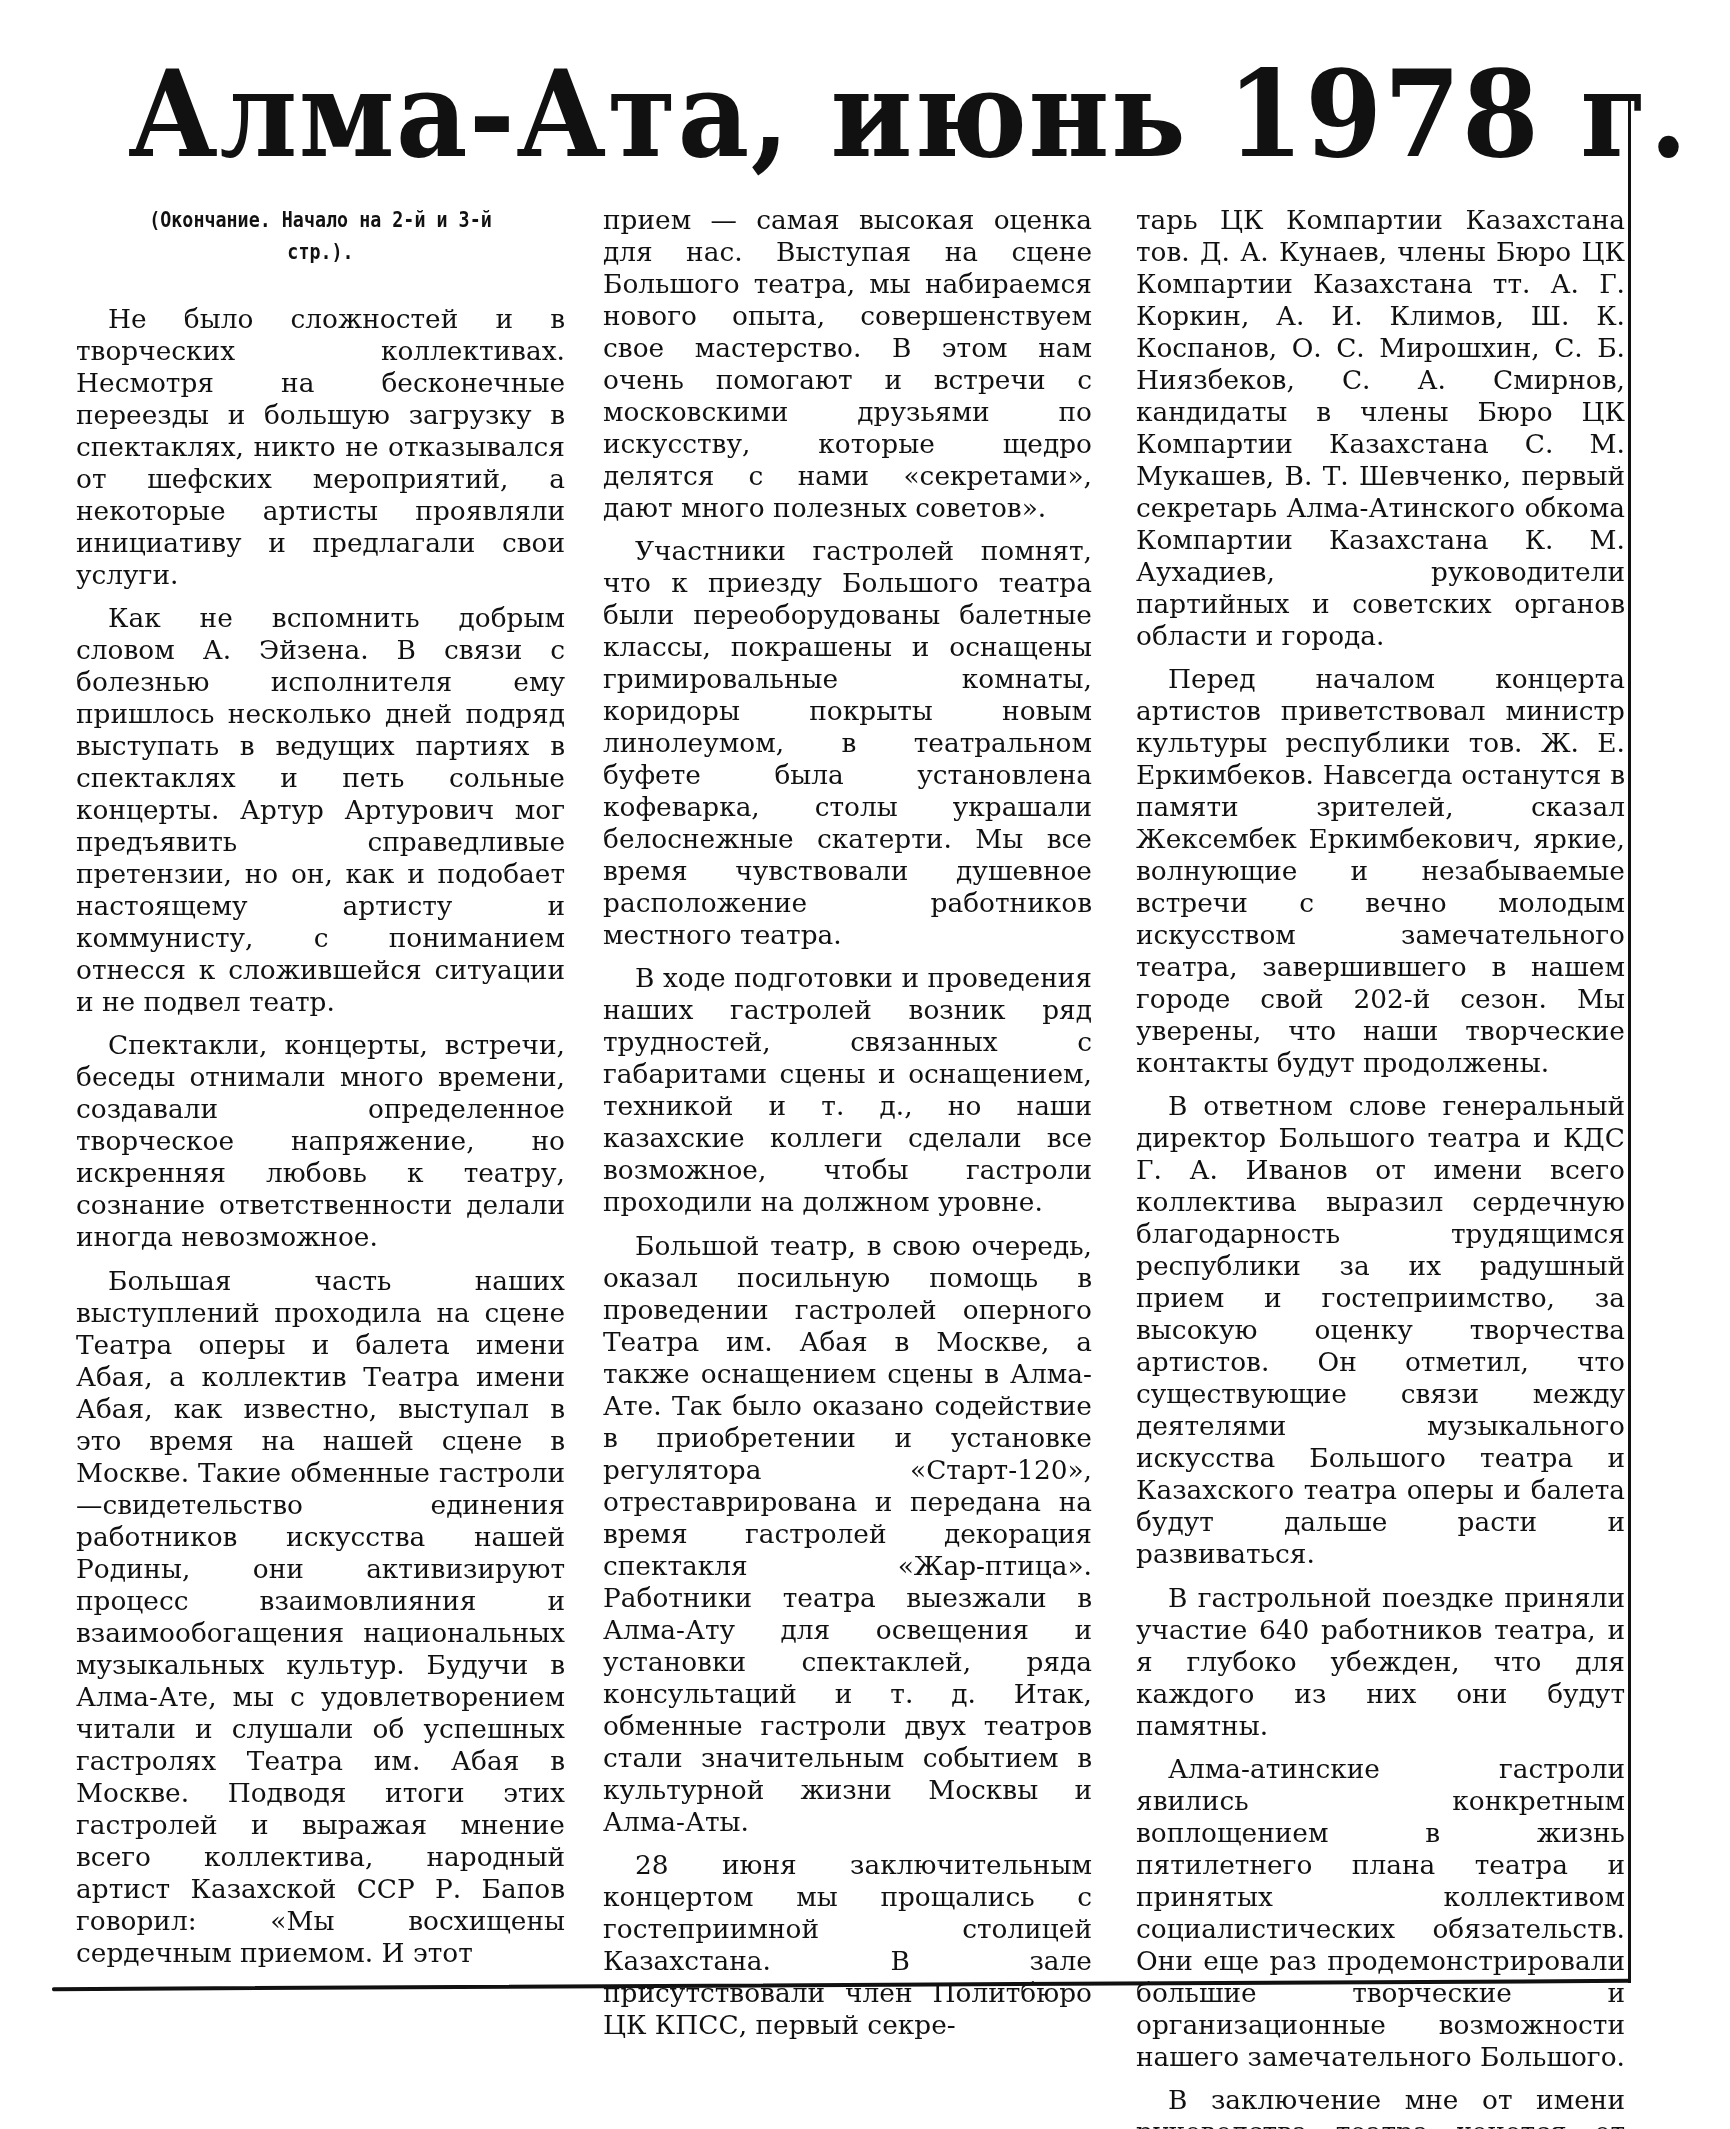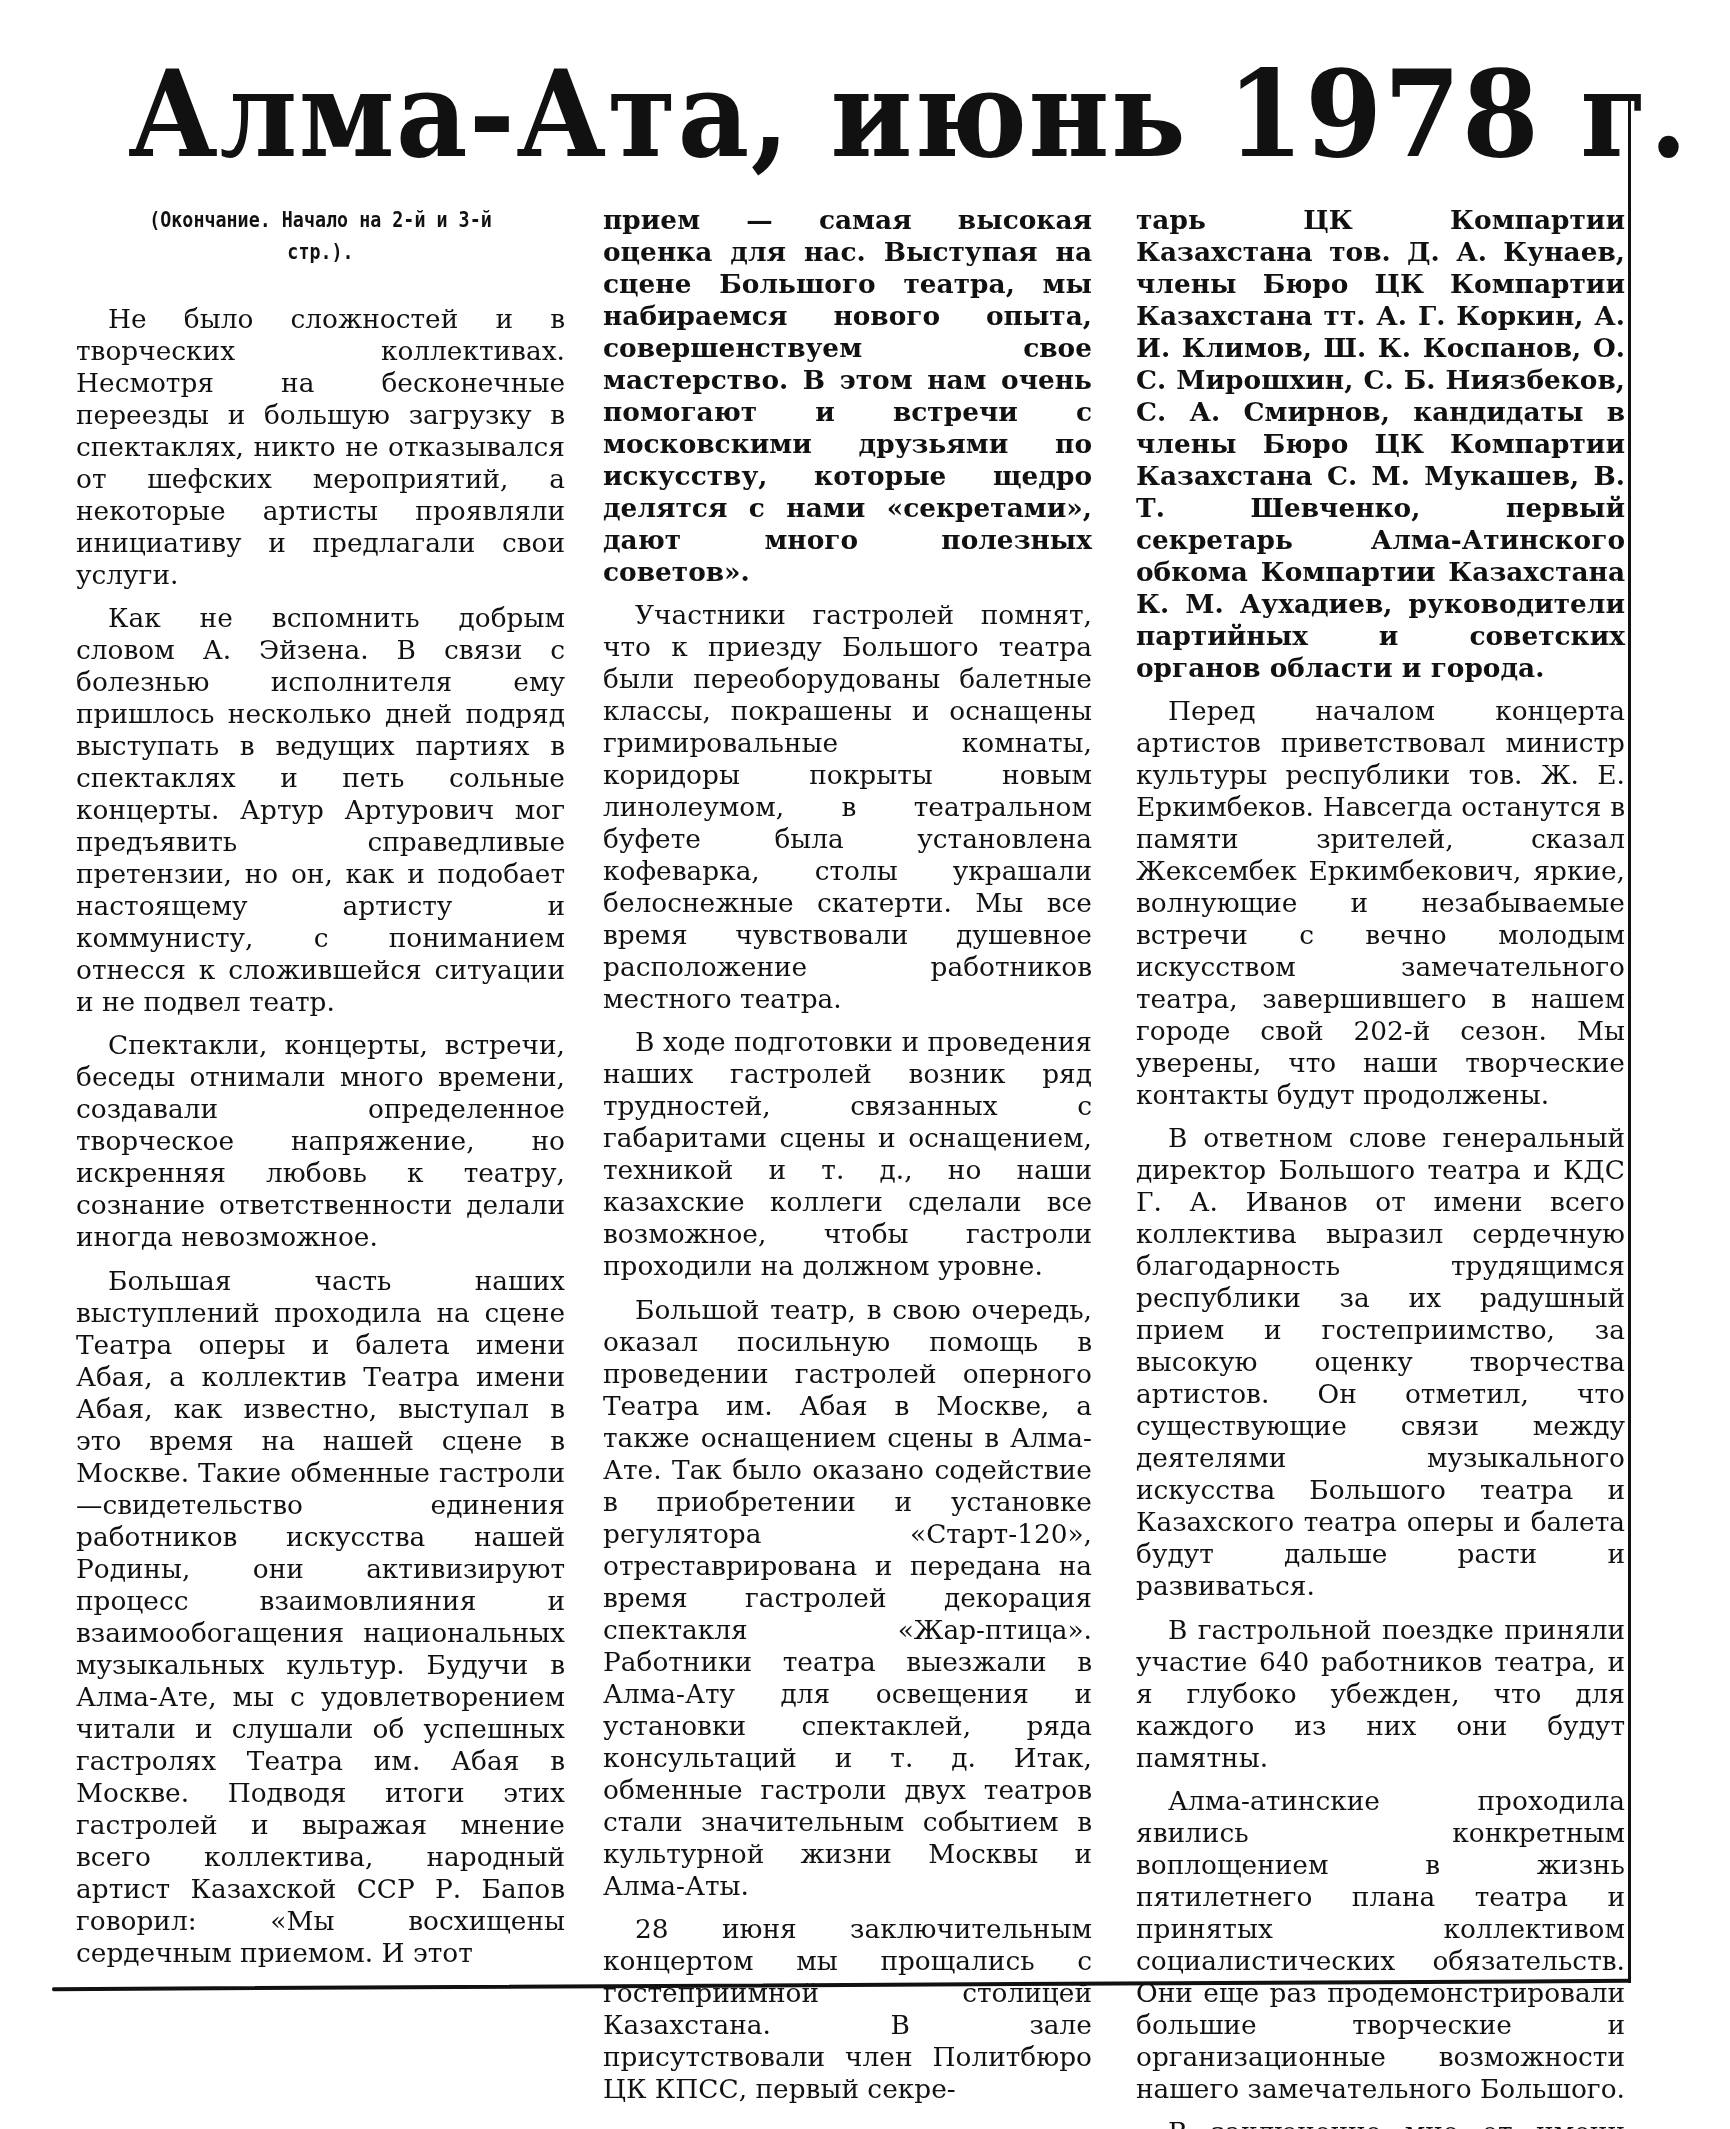--- a/index.html
+++ b/index.html
@@ -67,21 +67,21 @@
       font-weight: bold;
       font-size: 21.6px;
       line-height: 32px;
       margin: 0 0 35px 0;
       transform: scaleX(0.85);
     }
     .para {
       margin: 0 0 11.2px 0;
       text-indent: 32px;
     }
-    .para.cont { text-indent: 0; font-weight: bold; }
+    .para.cont { text-indent: 0; }
   </style>
 </head>
 <body>
 
 <h1 class="headline">Алма-Ата, июнь 1978 г.</h1>
 
 <div class="right-rule"></div>
 
 <div class="column col-1">
   <p class="note">(Окончание. Начало на 2-й и 3-й стр.).</p>
@@ -97,19 +97,19 @@
   <p class="para">В ходе подготовки и проведения наших гастролей возник ряд трудностей, связанных с габаритами сцены и оснащением, техникой и т. д., но наши казахские коллеги сделали все возможное, чтобы гастроли проходили на должном уровне.</p>
   <p class="para">Большой театр, в свою очередь, оказал посильную помощь в проведении гастролей оперного Театра им. Абая в Москве, а также оснащением сцены в Алма-Ате. Так было оказано содействие в приобретении и установке регулятора «Старт-120», отреставрирована и передана на время гастролей декорация спектакля «Жар-птица». Работники театра выезжали в Алма-Ату для освещения и установки спектаклей, ряда консультаций и т. д. Итак, обменные гастроли двух театров стали значительным событием в культурной жизни Москвы и Алма-Аты.</p>
   <p class="para">28 июня заключительным концертом мы прощались с гостеприимной столицей Казахстана. В зале присутствовали член Политбюро ЦК КПСС, первый секре-</p>
 </div>
 
 <div class="column col-3">
   <p class="para cont">тарь ЦК Компартии Казахстана тов. Д. А. Кунаев, члены Бюро ЦК Компартии Казахстана тт. А. Г. Коркин, А. И. Климов, Ш. К. Коспанов, О. С. Мирошхин, С. Б. Ниязбеков, С. А. Смирнов, кандидаты в члены Бюро ЦК Компартии Казахстана С. М. Мукашев, В. Т. Шевченко, первый секретарь Алма-Атинского обкома Компартии Казахстана К. М. Аухадиев, руководители партийных и советских органов области и города.</p>
   <p class="para">Перед началом концерта артистов приветствовал министр культуры республики тов. Ж. Е. Еркимбеков. Навсегда останутся в памяти зрителей, сказал Жексембек Еркимбекович, яркие, волнующие и незабываемые встречи с вечно молодым искусством замечательного театра, завершившего в нашем городе свой 202-й сезон. Мы уверены, что наши творческие контакты будут продолжены.</p>
   <p class="para">В ответном слове генеральный директор Большого театра и КДС Г. А. Иванов от имени всего коллектива выразил сердечную благодарность трудящимся республики за их радушный прием и гостеприимство, за высокую оценку творчества артистов. Он отметил, что существующие связи между деятелями музыкального искусства Большого театра и Казахского театра оперы и балета будут дальше расти и развиваться.</p>
   <p class="para">В гастрольной поездке приняли участие 640 работников театра, и я глубоко убежден, что для каждого из них они будут памятны.</p>
-  <p class="para">Алма-атинские проходила явились конкретным воплощением в жизнь пятилетнего плана театра и принятых коллективом социалистических обязательств. Они еще раз продемонстрировали большие творческие и организационные возможности нашего замечательного Большого.</p>
+  <p class="para">Алма-атинские гастроли явились конкретным воплощением в жизнь пятилетнего плана театра и принятых коллективом социалистических обязательств. Они еще раз продемонстрировали большие творческие и организационные возможности нашего замечательного Большого.</p>
   <p class="para" style="margin-bottom:0">В заключение мне от имени руководства театра хочется от всей души поблагодарить участников этих гастролей за четкость в работе, взаимопонимание, выдержку и дисциплинированность.</p>
 
 </div>
 
 <div class="bottom-rule"></div>
 
 
 </body></html>

